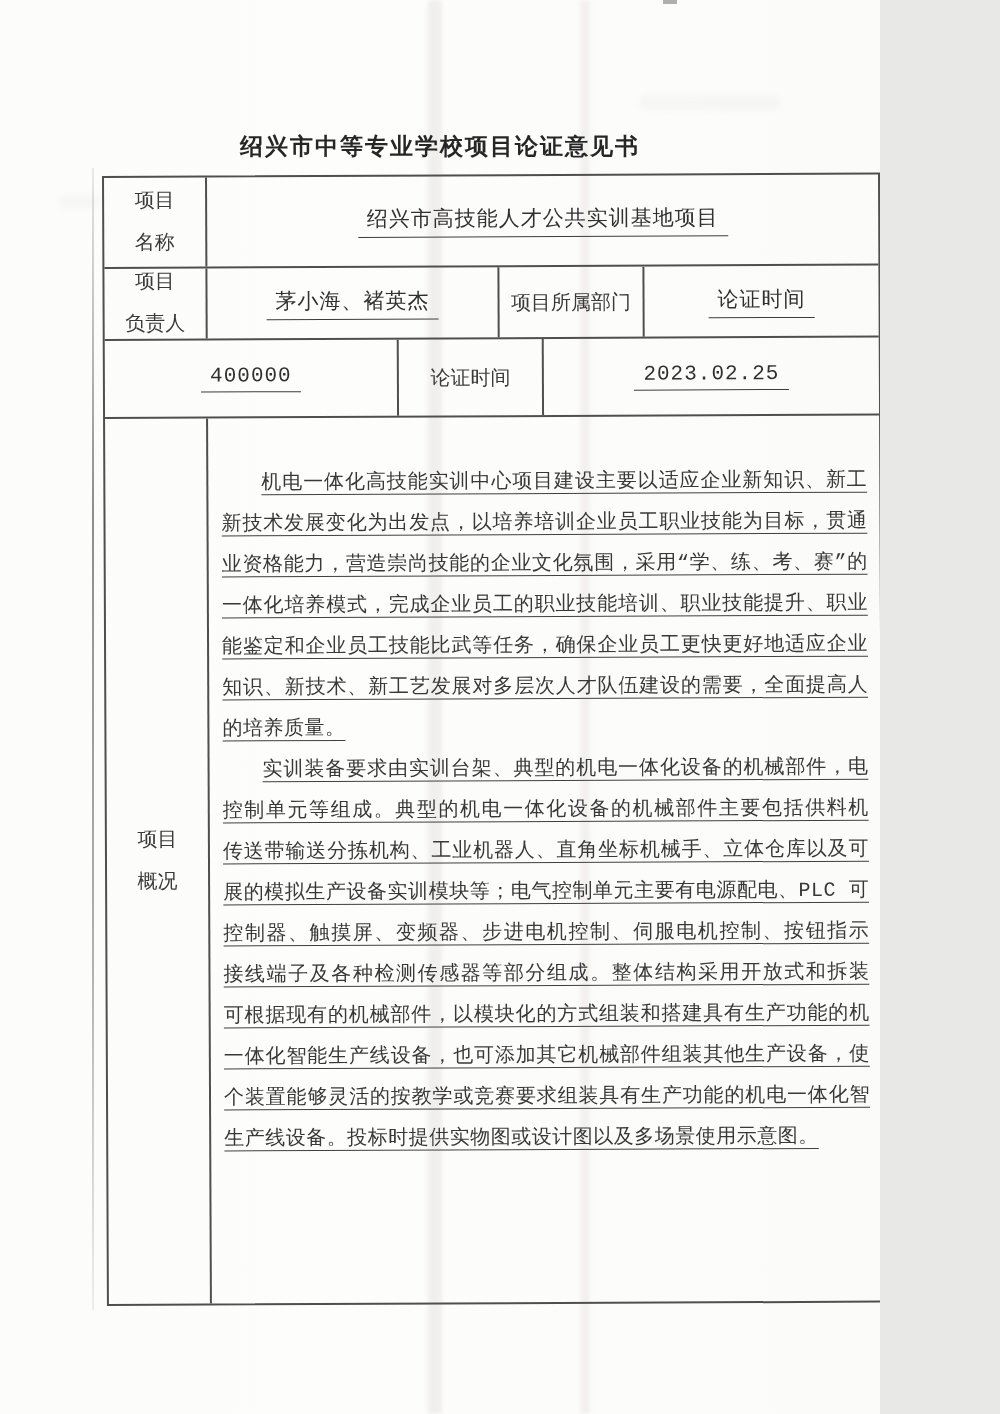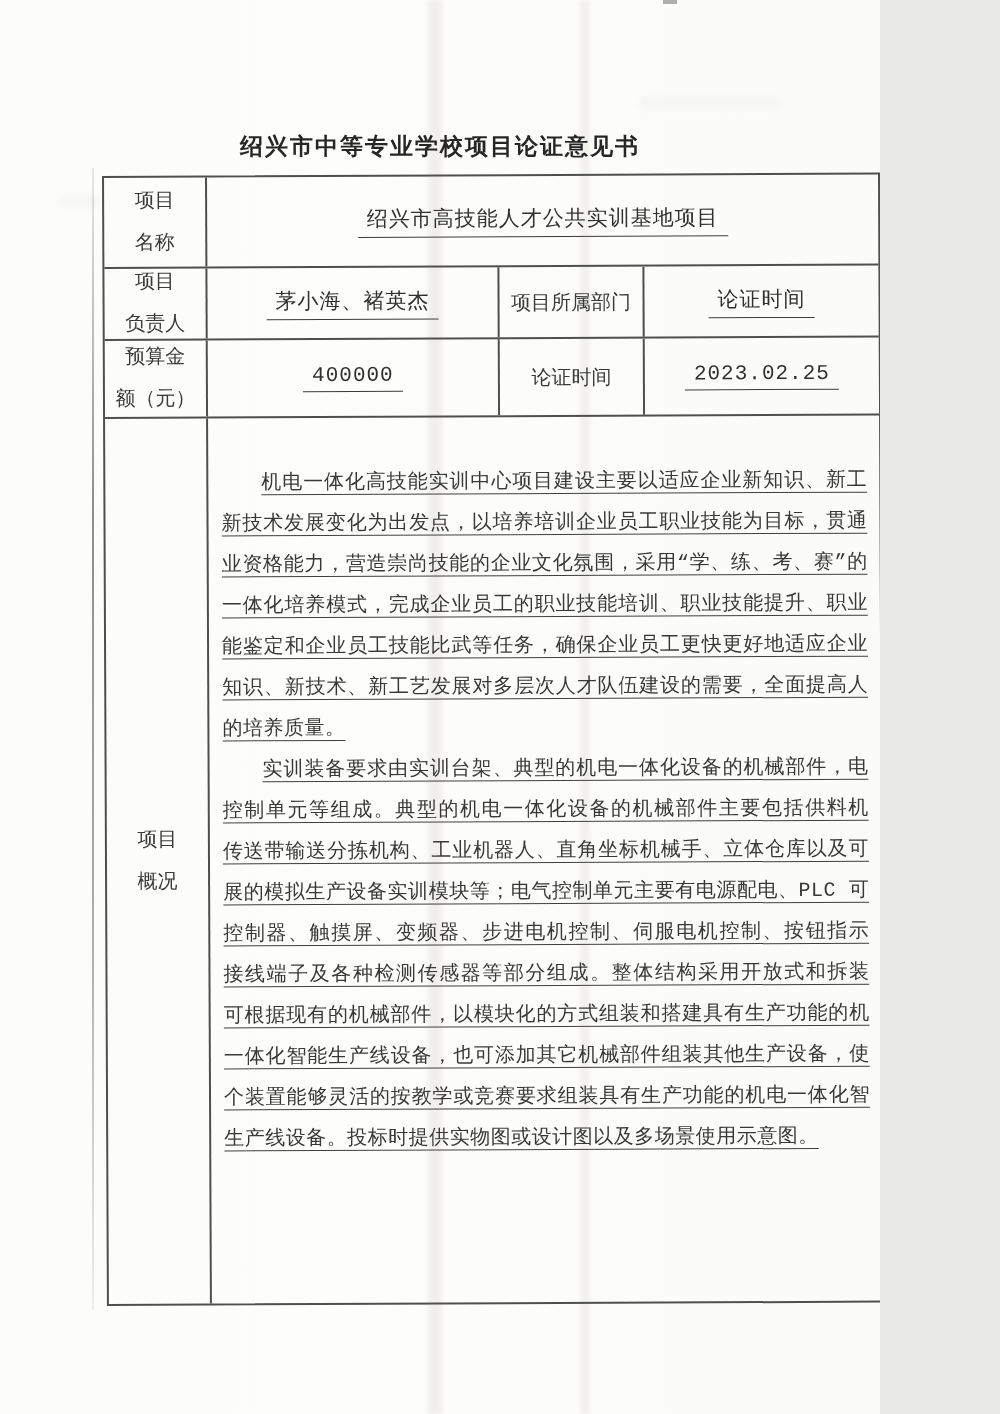--- a/index.html
+++ b/index.html
@@ -93,24 +93,20 @@
       </div>
       <div class="cell mid-label">
         <span>项目所属部门</span>
       </div>
       <div class="cell vcell-2">
         <span class="uval">论证时间</span>
       </div>
     </div>
 
     <div class="row r3">
-      <div class="cell label-col">
-        <div class="lbl-line">预算金</div>
-        <div class="lbl-line">额（元）</div>
-      </div>
       <div class="cell vcell-1">
         <span class="uval">400000</span>
       </div>
       <div class="cell mid-label">
         <span>论证时间</span>
       </div>
       <div class="cell vcell-2">
         <span class="uval">2023.02.25</span>
       </div>
     </div>

